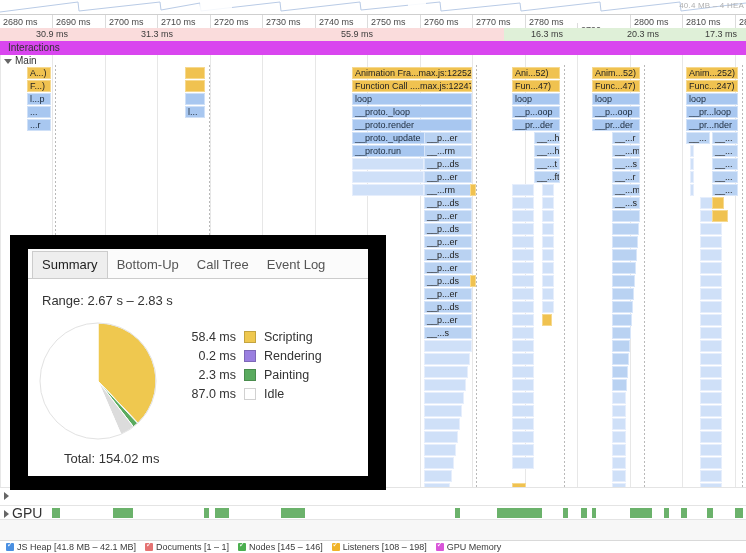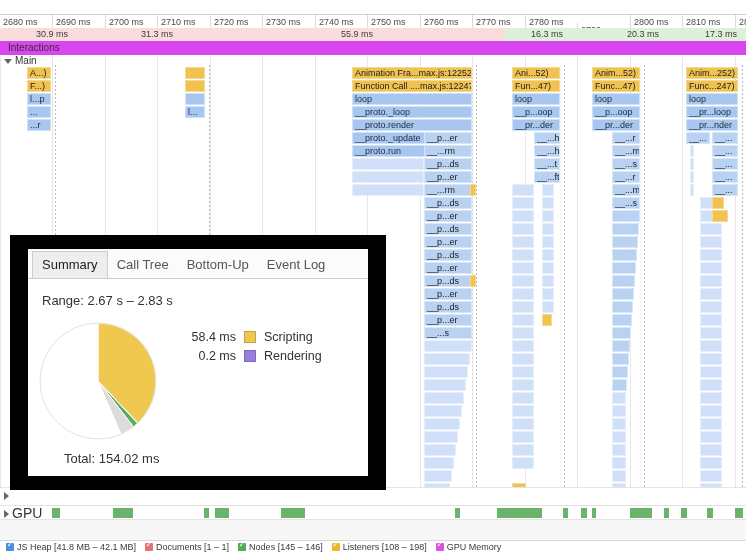--- a/index.html
+++ b/index.html
@@ -90,20 +90,30 @@
   .lval{width:62px;text-align:right;margin-right:8px;}
   .sw{width:12px;height:12px;display:inline-block;margin-right:8px;border:1px solid rgba(0,0,0,.18);box-sizing:border-box;}
   .ltxt{color:#333;}
   .total{position:absolute;left:36px;bottom:10px;font-size:13px;color:#333;}
 </style>
 </head>
 <body>
 
 <div id="root">
 
+  <div class="overview">
+    <svg width="746" height="14" viewBox="0 0 746 14">
+      <polyline points="0,12 78,2 79,11 160,2 161,10 200,3 201,11 280,2 281,11 360,2 361,10 440,2 441,11 520,3 521,11 600,2 601,11 680,2 681,11 746,3" fill="none" stroke="#b9cbe6" stroke-width="1"></polyline>
+      <rect x="200" y="0" width="32" height="14" fill="#ffffff" opacity="0.85"></rect>
+      <rect x="408" y="0" width="18" height="14" fill="#ffffff" opacity="0.9"></rect>
+    </svg>
+    <div class="heap-label">
+      <span>40.4 MB – 4</span> <span>HEA</span>
+    </div>
+  </div>
 
   <div class="ruler" id="ruler">
       <div class="tick first" style="left: 0px;">2680 ms</div>
       <div class="tick" style="left: 52px;">2690 ms</div>
       <div class="tick" style="left: 105px;">2700 ms</div>
       <div class="tick" style="left: 157px;">2710 ms</div>
       <div class="tick" style="left: 210px;">2720 ms</div>
       <div class="tick" style="left: 262px;">2730 ms</div>
       <div class="tick" style="left: 315px;">2740 ms</div>
       <div class="tick" style="left: 367px;">2750 ms</div>
@@ -375,22 +385,22 @@
         <span class="cbx" style="background: rgb(217, 85, 217);"></span>
         <span>GPU Memory</span>
       </div>
     </div>
 
   <div class="drawer">
     <div class="drawer-inner">
 
       <div class="tabs" id="drawer-tabs">
           <div class="tab active">Summary</div>
+          <div class="tab">Bottom-Up</div>
           <div class="tab">Call Tree</div>
-          <div class="tab">Bottom-Up</div>
           <div class="tab">Event Log</div>
         </div>
 
       <div class="range">Range: 2.67 s – 2.83 s</div>
 
       <div class="summary-body">
         <div class="pie-wrap">
           <svg width="122" height="122" viewBox="0 0 122 122" id="pie-svg">
               <path d="M 61 61 L 61.00 3.00 A 58 58 0 0 1 100.98 103.02 Z" fill="#efc84f" stroke="#ffffff" stroke-width="1"></path>
               <path d="M 61 61 L 100.98 103.02 A 58 58 0 0 1 100.63 103.35 Z" fill="#9a7fe0" stroke="#ffffff" stroke-width="1"></path>
@@ -404,20 +414,30 @@
             <div class="lrow">
               <span class="lval">58.4 ms</span>
               <span class="sw" style="background: rgb(239, 200, 79);"></span>
               <span class="ltxt">Scripting</span>
             </div>
             <div class="lrow">
               <span class="lval">0.2 ms</span>
               <span class="sw" style="background: rgb(154, 127, 224);"></span>
               <span class="ltxt">Rendering</span>
             </div>
+            <div class="lrow">
+              <span class="lval">2.3 ms</span>
+              <span class="sw" style="background: rgb(90, 171, 95);"></span>
+              <span class="ltxt">Painting</span>
+            </div>
+            <div class="lrow">
+              <span class="lval">87.0 ms</span>
+              <span class="sw" style="background: rgb(255, 255, 255);"></span>
+              <span class="ltxt">Idle</span>
+            </div>
           </div>
       </div>
 
       <div class="total">Total: 154.02 ms</div>
     </div>
   </div>
 
 </div>
 
 </body></html>

